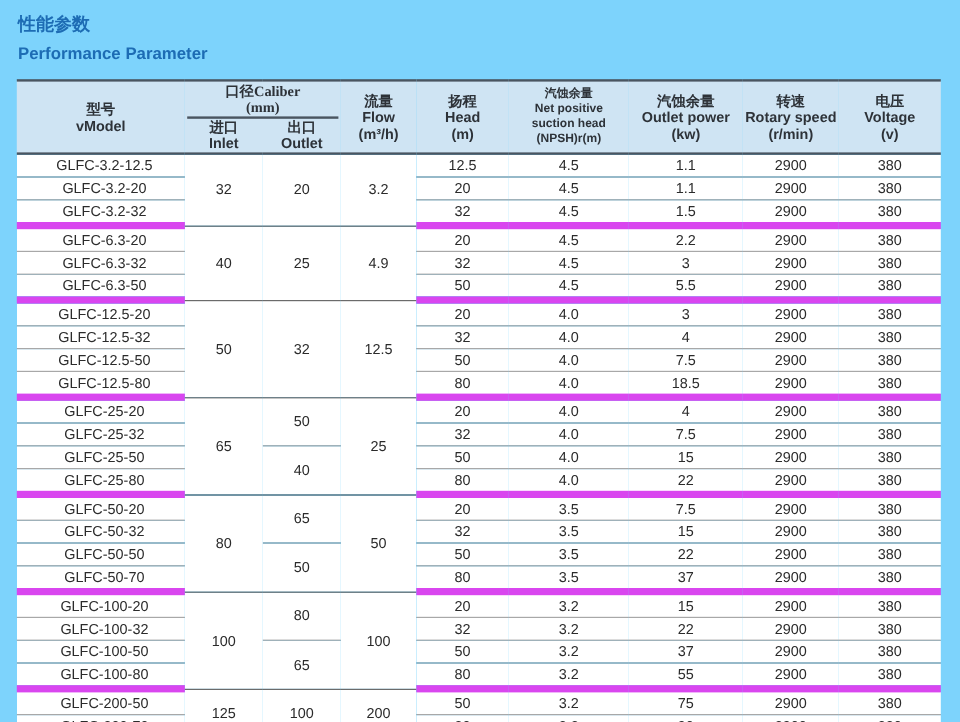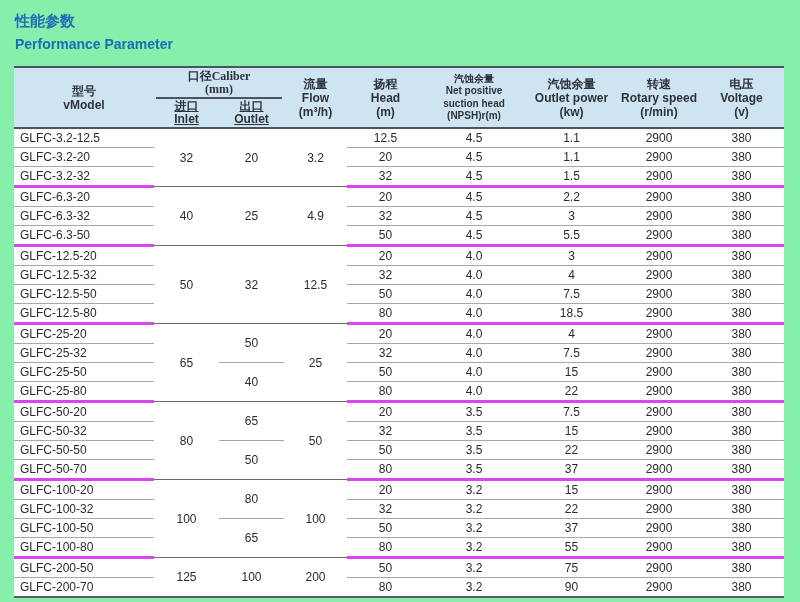--- a/index.html
+++ b/index.html
@@ -2,21 +2,21 @@
 <html><head>
 <meta charset="utf-8">
 <style>
   html, body {
     margin: 0; padding: 0;
     background: #ffffff;
     font-family: "Liberation Sans", "DejaVu Sans", sans-serif;
   }
   .page {
     width: 800px; height: 602px;
-    background: #86efac;
+    background: #7dd3fc;
     box-sizing: border-box;
     padding: 10px 15px 0 14px;
     overflow: hidden;
   }
   .title-zh {
     color: #1d6cb4;
     font-size: 15px;
     font-weight: bold;
     margin: 2px 0 3px 1px;
     line-height: 18px;
@@ -43,42 +43,42 @@
     text-align: center;
     vertical-align: middle;
     height: 50px;
     padding: 2px 0;
   }
   .hline { display: block; line-height: 14px; }
   .hline-sm { display: block; line-height: 12.5px; font-size: 10px; }
   
   .cal-top { line-height: 12.5px; font-family: Liberation Serif, serif; }
   .cal-line { border-bottom: 2px solid #4a5560; margin: 2px 2px 1px 2px; }
-  .cal-sub { display: flex; text-decoration: underline; }
+  .cal-sub { display: flex; }
   .cal-sub-cell { flex: 1; line-height: 12.5px; }
   .cal-sub-cell span { display: block; }
 
   tbody td {
     font-size: 12px;
     color: #2b2b2b;
     text-align: center;
     height: 18px;
     line-height: 18px;
     padding: 0;
     vertical-align: middle;
     border-bottom: 1px solid #a8a8a8;
     background: #fff;
     white-space: nowrap;
     overflow: hidden;
   }
   tbody td.model {
-    text-align: left;
+    text-align: center;
     padding-left: 6px;
   }
-  tr.group-end > td { border-bottom: 3px solid #d946ef; }
+  tr.group-end > td { border-bottom: 6px solid #d946ef; }
   td.span-group-end { border-bottom: 1px solid #6b6b6b; }
   td.span-mid { border-bottom: 1px solid #a8a8a8; }
   tr.table-end > td, td.span-table-end { border-bottom: 2px solid #565d63; }
 </style>
 </head>
 <body>
 
 <div class="page">
 
   <div class="title-zh">性能参数</div>

